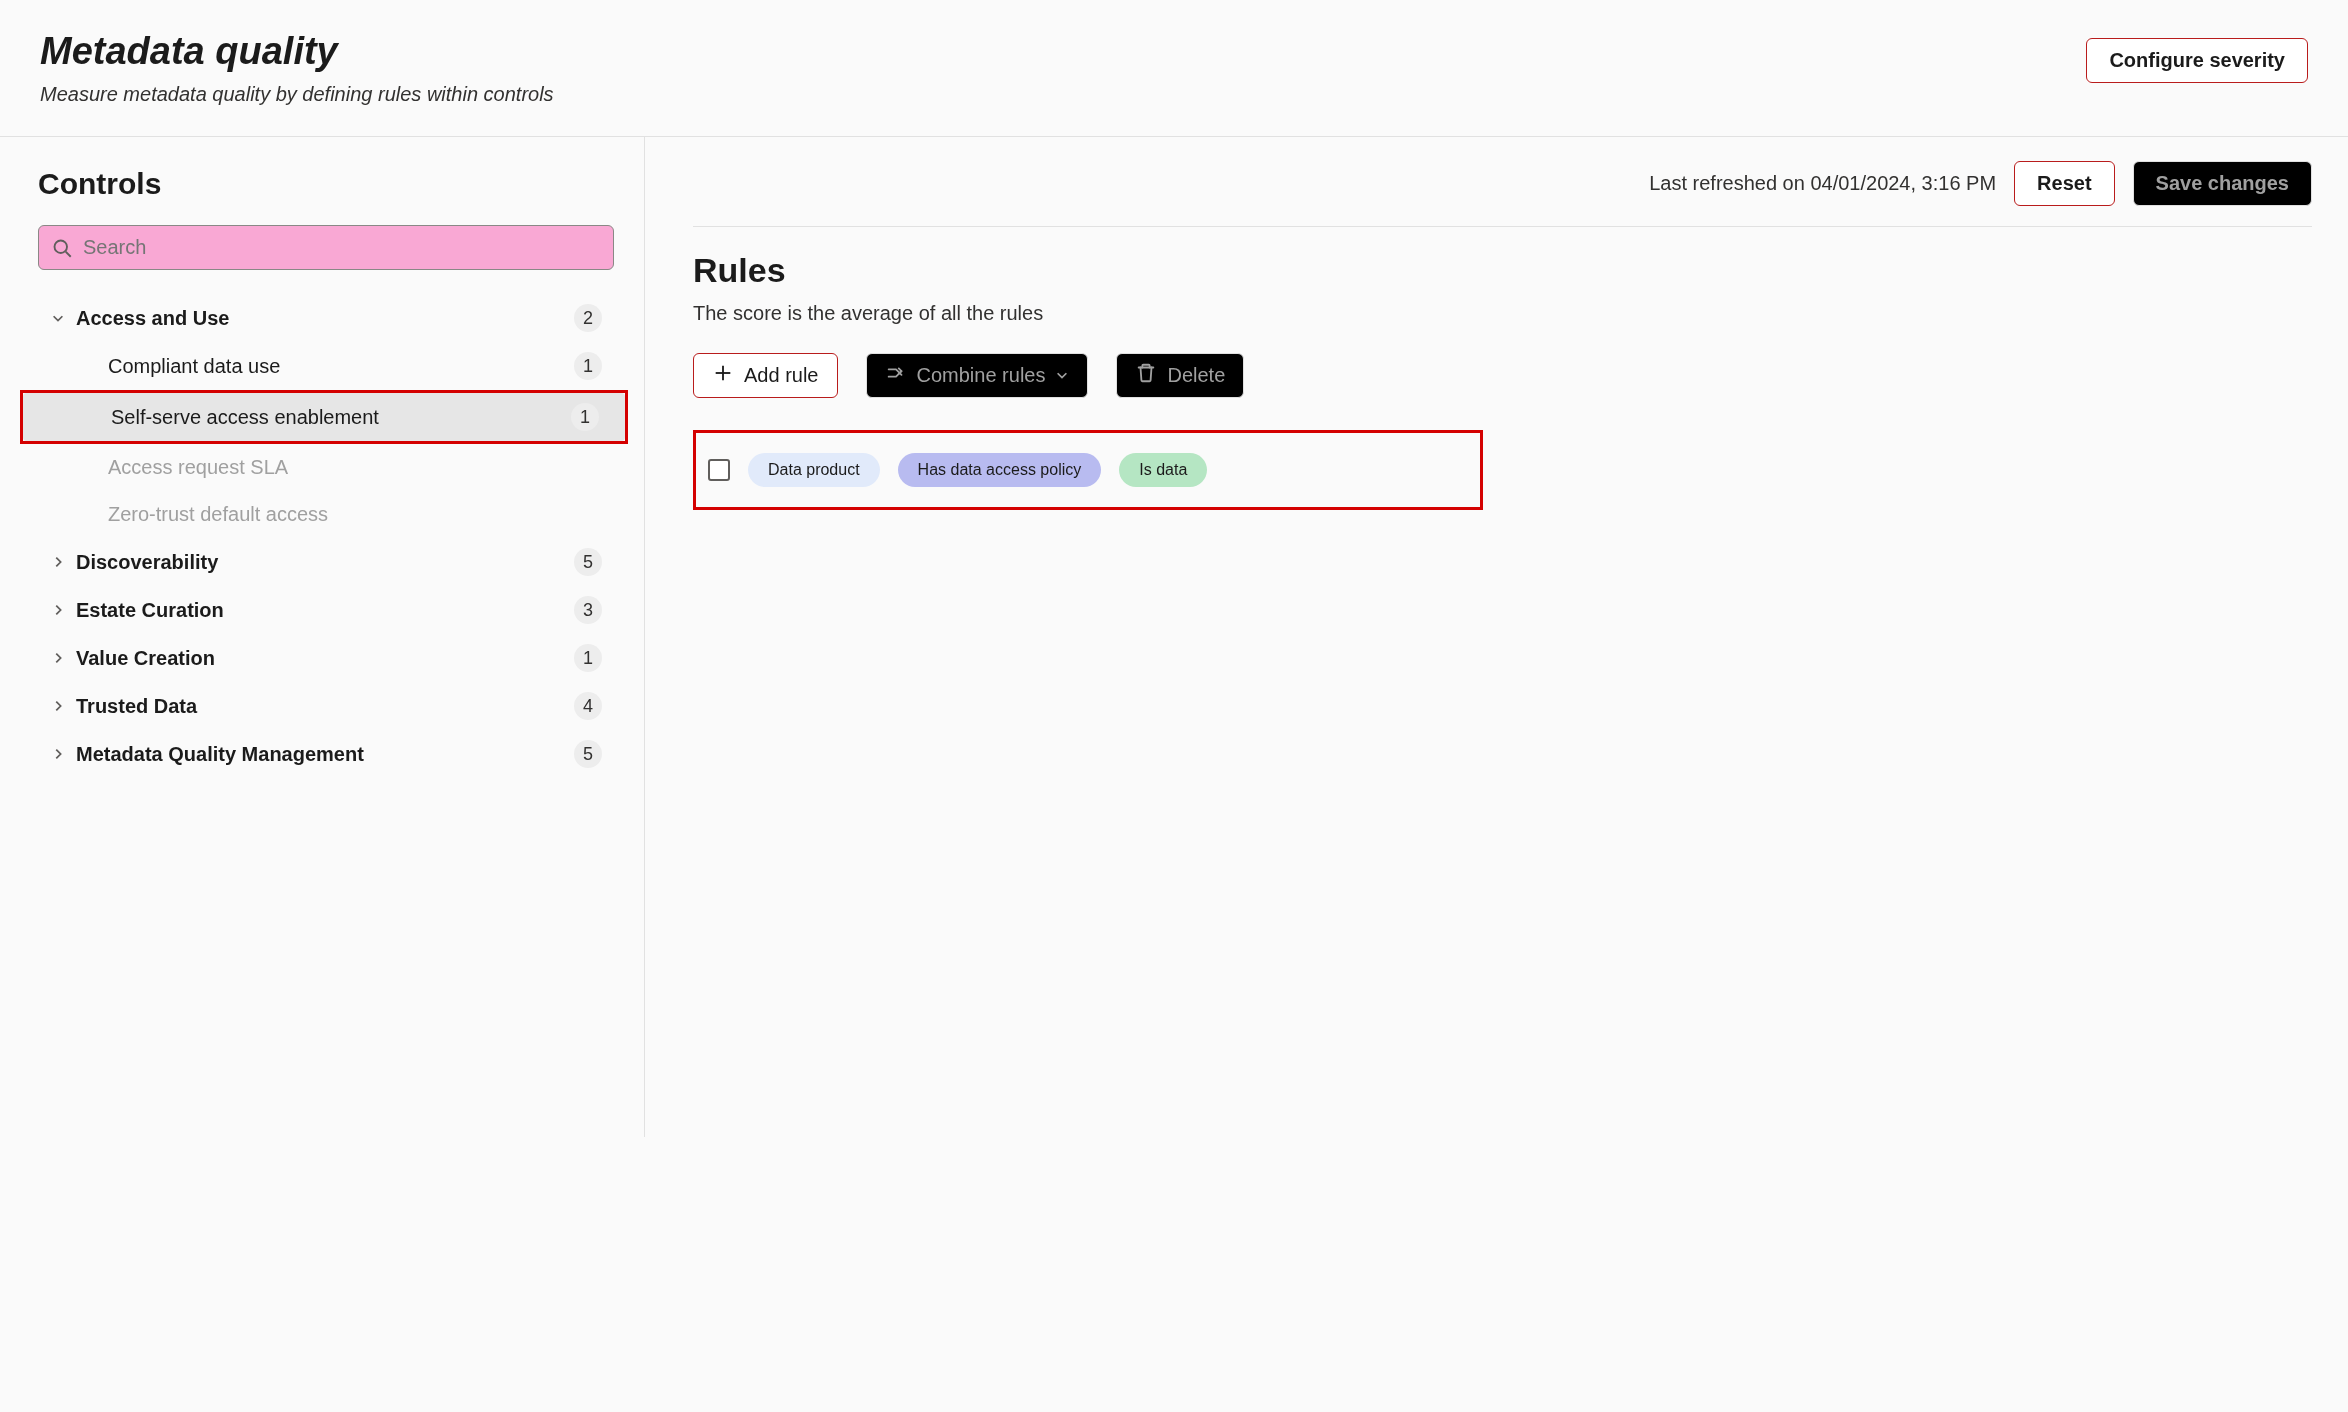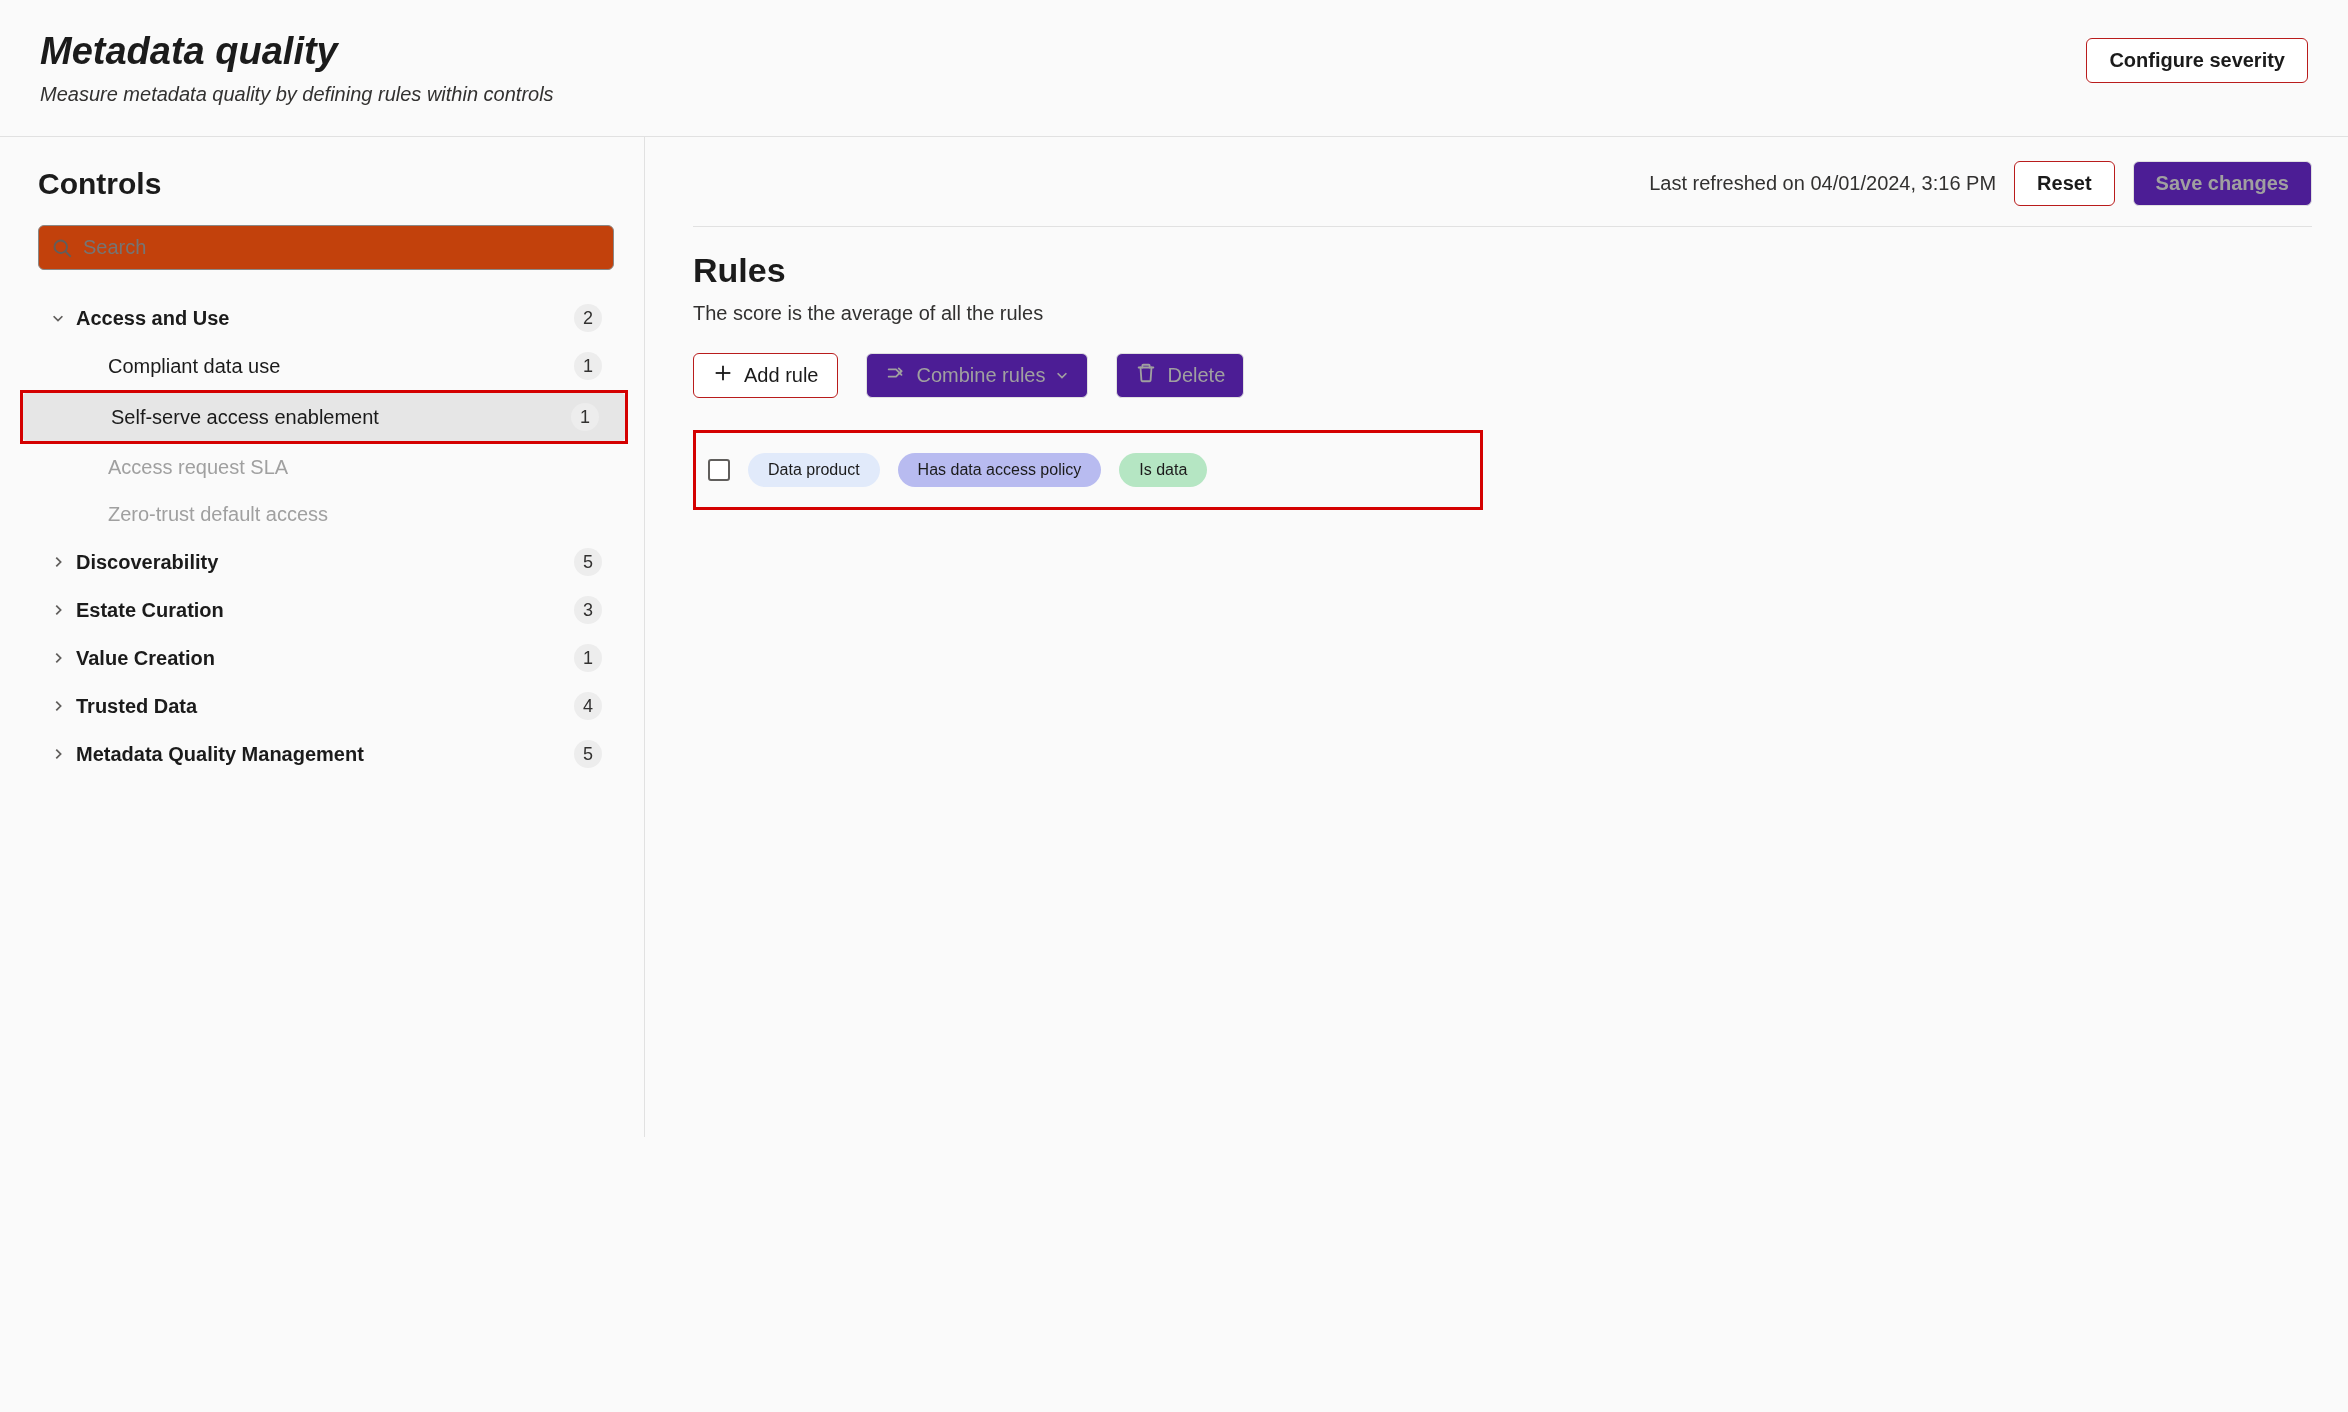--- a/index.html
+++ b/index.html
@@ -46,21 +46,21 @@
     padding: 10px 22px;
     font-size: 20px;
     font-weight: 600;
     color: #1b1b1b;
     cursor: pointer;
     display: inline-flex;
     align-items: center;
     gap: 10px;
   }
   .btn-disabled {
-    background: #4c1d95;
+    background: #000000;
     color: #a0a0a0;
     border: 1px solid #e0e0e0;
     cursor: default;
   }
   .configure-btn {
     margin-top: 8px;
   }
   .body {
     display: flex;
   }
@@ -78,21 +78,21 @@
   .search-wrap {
     position: relative;
     margin-bottom: 24px;
   }
   .search-input {
     width: 100%;
     padding: 10px 12px 10px 44px;
     border: 1px solid #8a8886;
     border-radius: 6px;
     font-size: 20px;
-    background: #c2410c;
+    background: #f9a8d4;
   }
   .search-icon {
     position: absolute;
     left: 14px;
     top: 50%;
     transform: translateY(-50%);
     width: 20px;
     height: 20px;
     color: #605e5c;
   }

